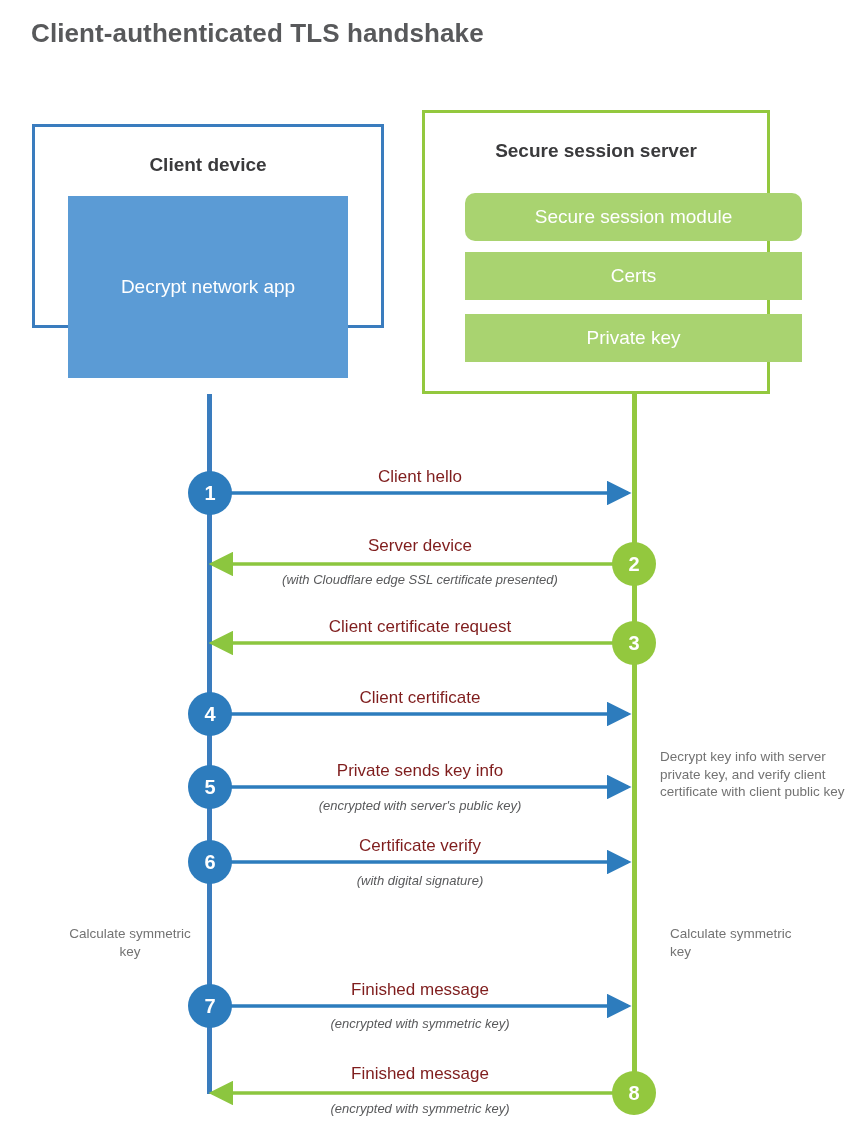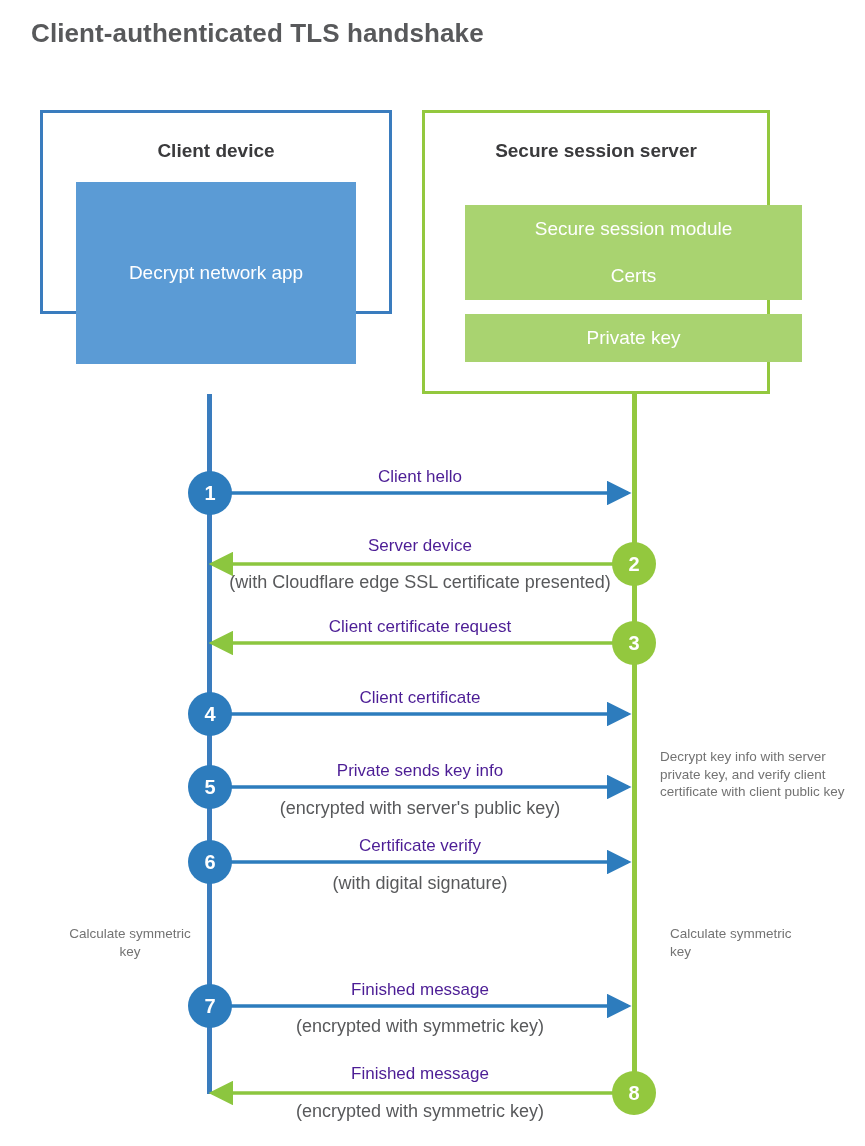--- a/index.html
+++ b/index.html
@@ -33,25 +33,24 @@
   }
 
   
   .party-box {
     position: absolute;
     box-sizing: border-box;
     background: #ffffff;
   }
   #client-box {
     left: 32px;
-    top: 110px;
+    top: 124px;
     width: 352px;
     height: 204px;
     border: 3px solid #3a7cbe;
-    margin-left: 8px;
   }
   #server-box {
     left: 422px;
     top: 110px;
     width: 348px;
     height: 284px;
     border: 3px solid #93c83e;
   }
   .party-title {
     position: absolute;
@@ -87,21 +86,21 @@
     left: 40px;
     width: 337px;
     height: 48px;
     background: #a9d370;
     color: #ffffff;
     font-size: 19px;
     display: flex;
     align-items: center;
     justify-content: center;
   }
-  #server-bar-0 { top: 92px; }
+  #server-bar-0 { top: 80px; border-radius: 10px; }
   #server-bar-1 { top: 139px; }
   #server-bar-2 { top: 201px; }
 
   
   .lifeline {
     position: absolute;
     width: 5px;
   }
   #client-lifeline {
     left: 207px;
@@ -140,30 +139,31 @@
     justify-content: center;
     box-sizing: border-box;
   }
   .step-badge.blue  { background: #2d7cbd; }
   .step-badge.green { background: #93c83e; }
 
   
   .msg-label {
     position: absolute;
     text-align: center;
-    color: #4c1d95;
+    color: #7f1d1d;
     font-size: 17px;
     white-space: nowrap;
   }
   .msg-sub {
     position: absolute;
     text-align: center;
     color: #58595b;
-    font-size: 18px;
+    font-size: 13px;
     white-space: nowrap;
+    font-style: italic;
   }
   .msg-sub.alt-font {
     font-family: "Liberation Sans", sans-serif;
   }
 
   
   .side-note {
     position: absolute;
     color: #737373;
     font-size: 13.5px;

